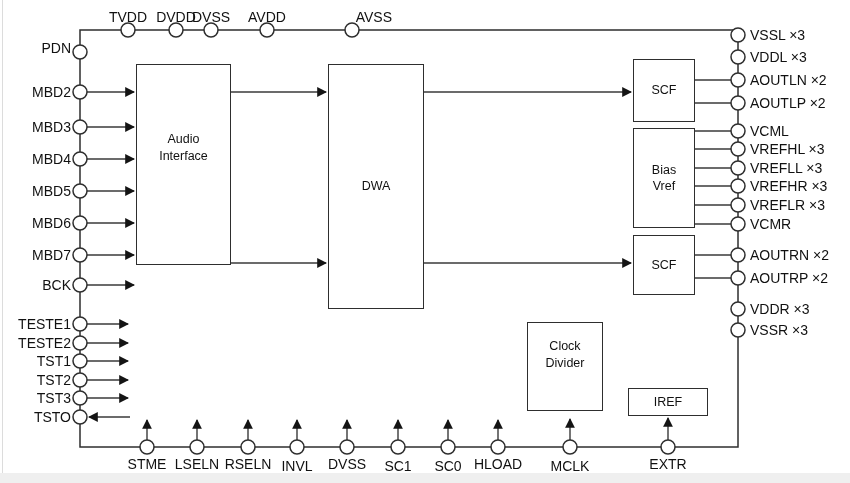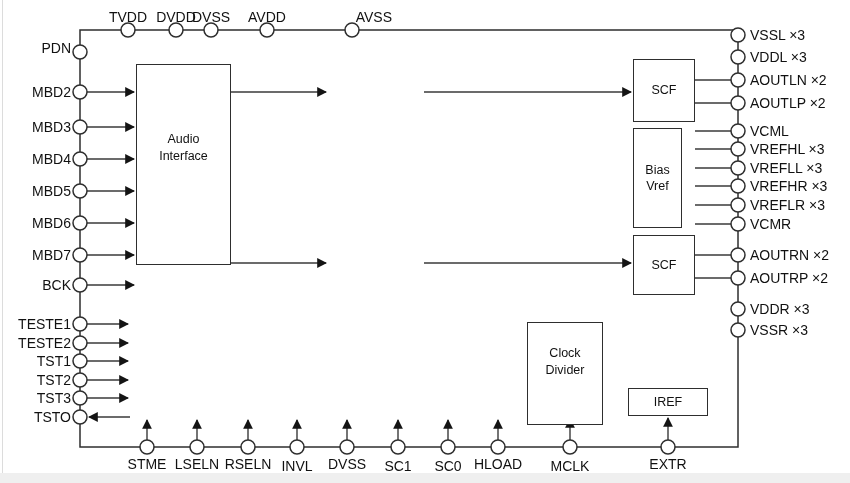--- a/index.html
+++ b/index.html
@@ -131,31 +131,34 @@
       <circle cx="498" cy="447" r="7"></circle>
       <circle cx="570" cy="447" r="7"></circle>
       <circle cx="668" cy="447" r="7"></circle>
     </g>
   </svg>
 
   <div class="block" style="left:136px;top:64px;width:95px;height:201px;padding-bottom:34px;">
     <span>Audio
 Interface</span>
   </div>
+  <div class="block" style="left:328px;top:64px;width:96px;height:245px;">
+    <span>DWA</span>
+  </div>
   <div class="block" style="left:633px;top:59px;width:62px;height:63px;">
     <span>SCF</span>
   </div>
-  <div class="block" style="left:633px;top:128px;width:49px;height:100px;">
+  <div class="block" style="left:633px;top:128px;width:62px;height:100px;">
     <span>Bias
 Vref</span>
   </div>
   <div class="block" style="left:633px;top:235px;width:62px;height:60px;">
     <span>SCF</span>
   </div>
-  <div class="block" style="left:527px;top:322px;width:76px;height:103px;padding-bottom:24px;">
+  <div class="block" style="left:527px;top:322px;width:76px;height:89px;padding-bottom:24px;">
     <span>Clock
 Divider</span>
   </div>
   <div class="block" style="left:628px;top:388px;width:80px;height:28px;">
     <span>IREF</span>
   </div>
 
   <div class="pin-label pl-top" style="left:88px;top:9px;">TVDD</div>
   <div class="pin-label pl-top" style="left:136px;top:9px;">DVDD</div>
   <div class="pin-label pl-top" style="left:171px;top:9px;">DVSS</div>

